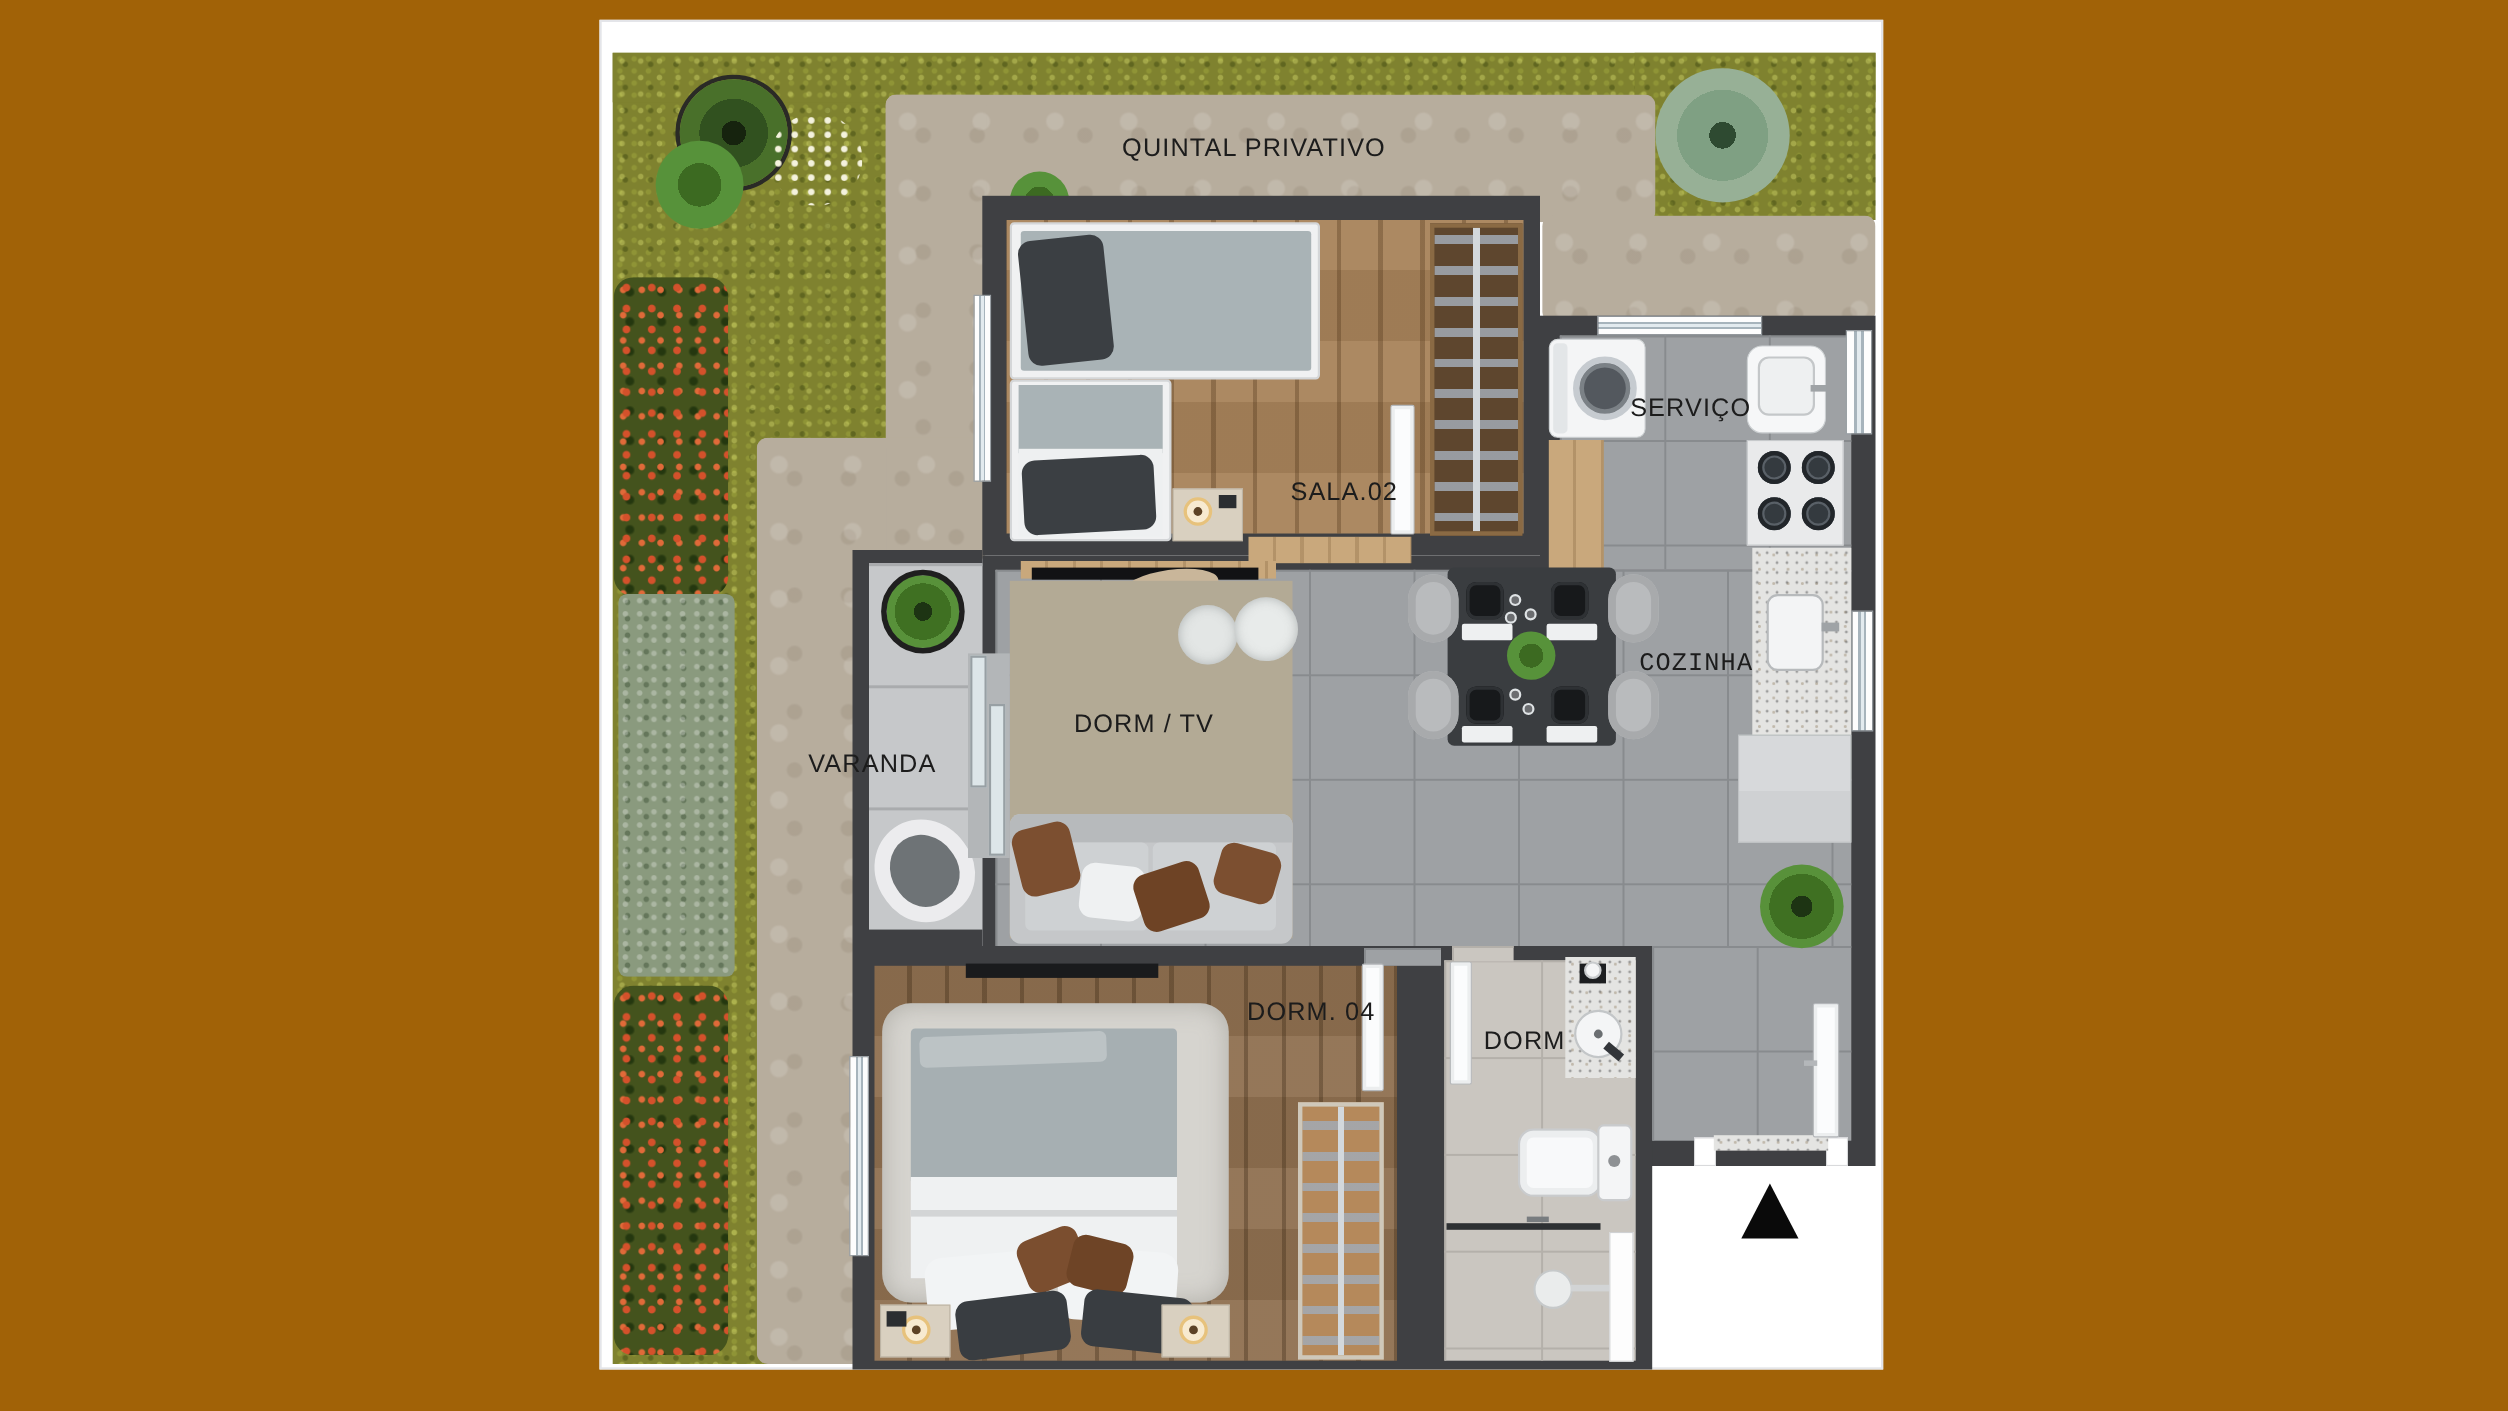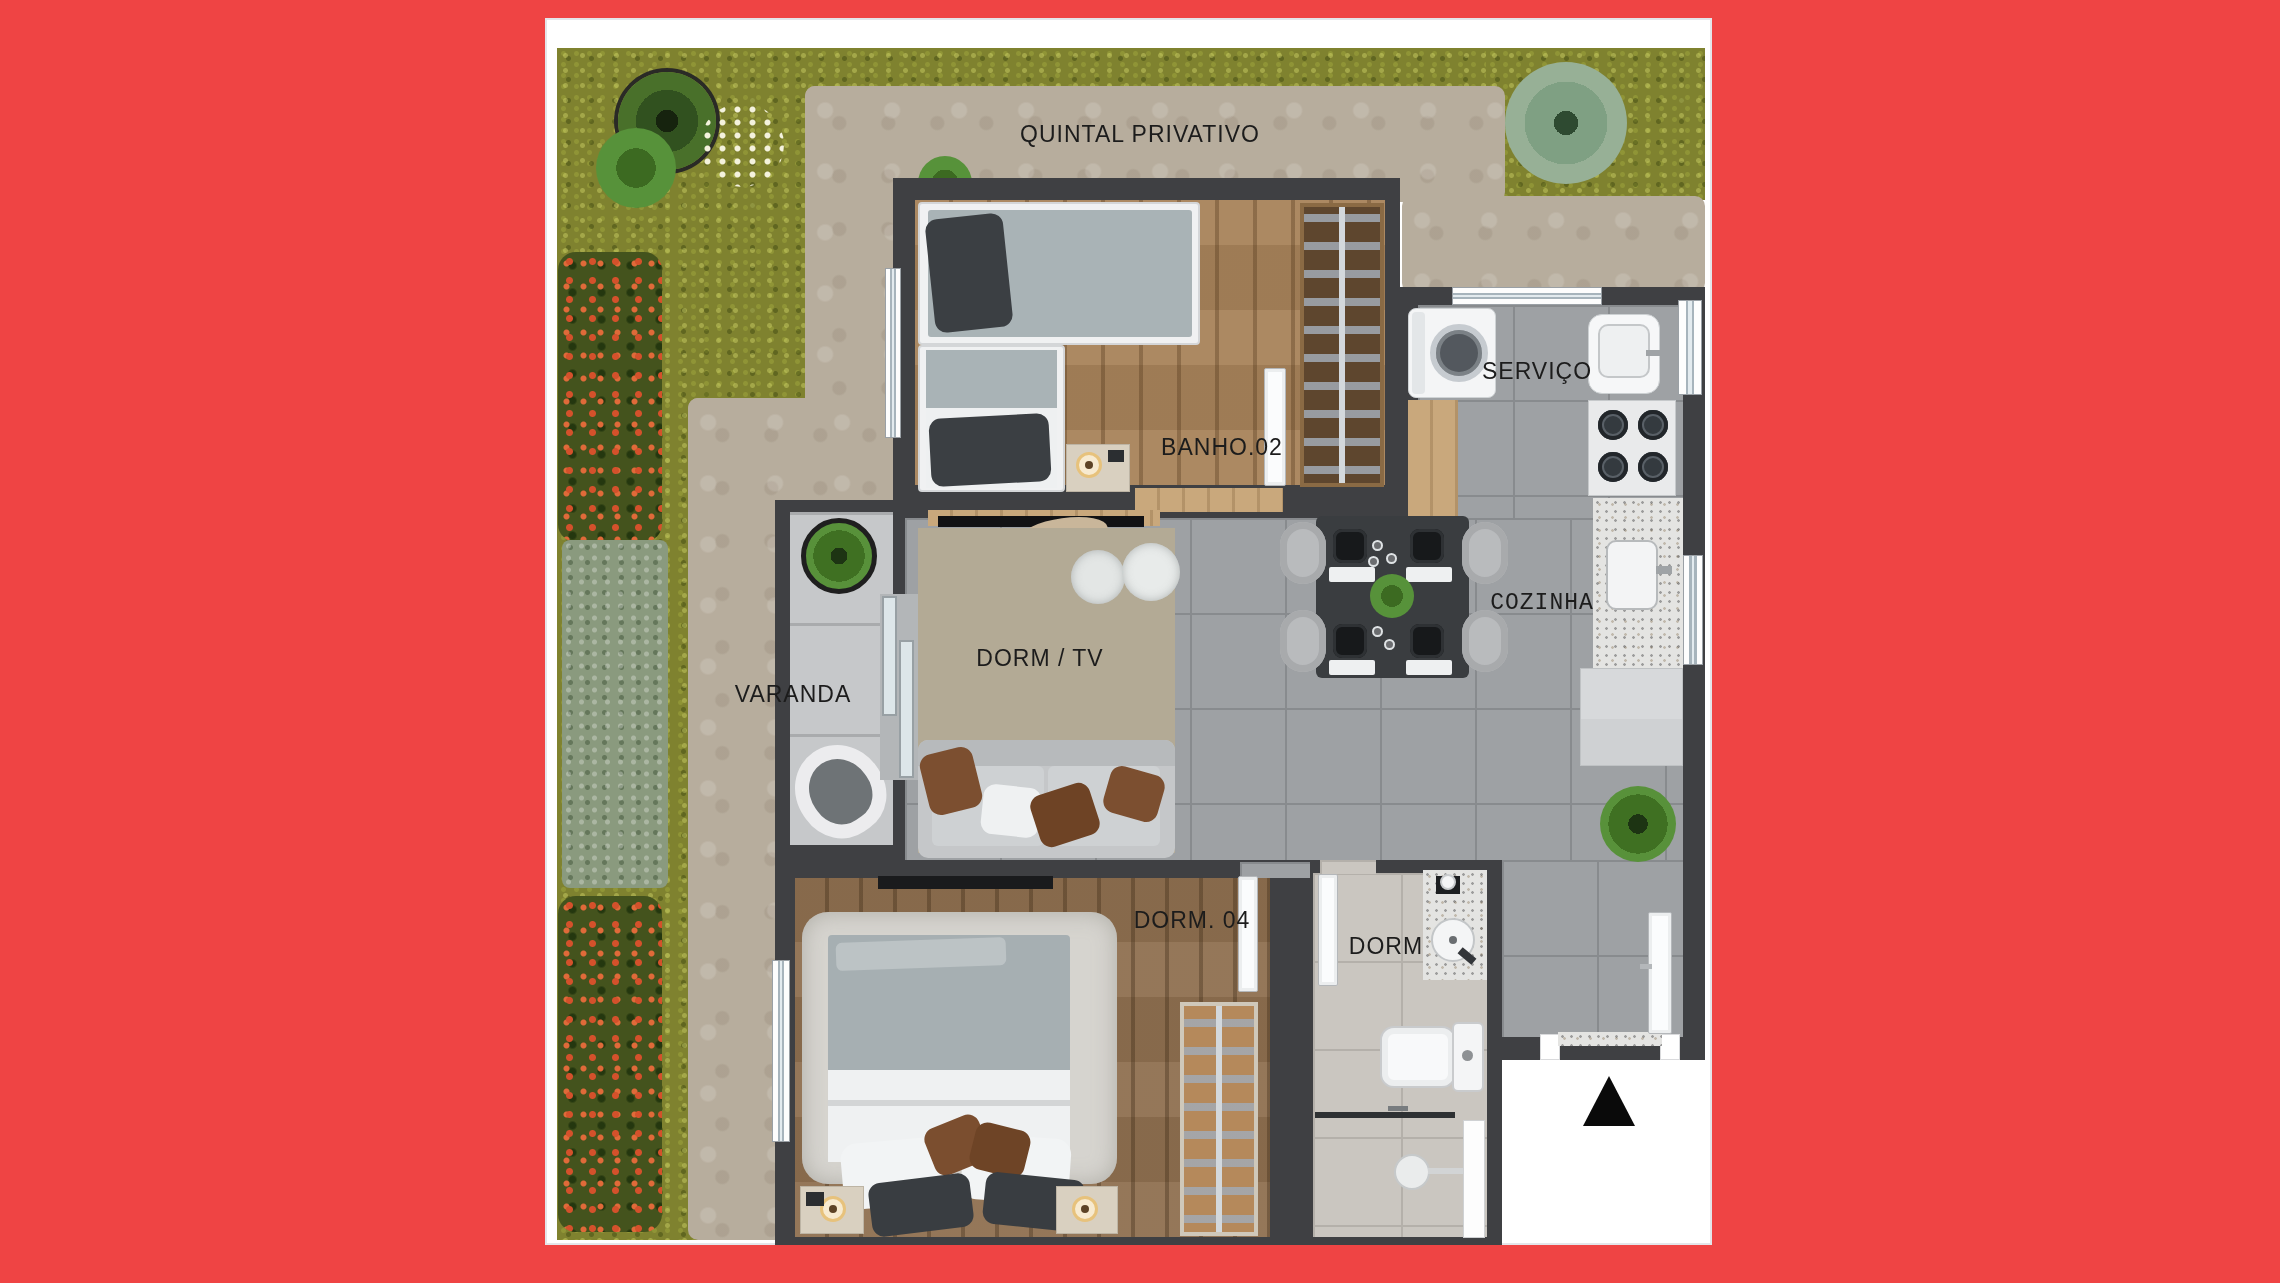--- a/index.html
+++ b/index.html
@@ -1,17 +1,17 @@
 <!DOCTYPE html>
 <html><head>
 <meta charset="utf-8">
 <style>
   * { box-sizing: border-box; }
   body { margin:0; background:#ffffff; font-family:"Liberation Sans", sans-serif; }
-  #stage { position:relative; width:2280px; height:1283px; background:#ef4444; overflow:hidden; }
+  #stage { position:relative; width:2280px; height:1283px; background:#a16207; overflow:hidden; }
   .abs { position:absolute; }
 
   
   .grass {
     position:absolute; background-color:#7f822f;
     background-image:
       radial-gradient(circle, rgba(230,235,120,.35) 0 2px, transparent 3px),
       radial-gradient(circle, rgba(50,60,10,.40) 0 2px, transparent 3px),
       radial-gradient(circle, rgba(180,190,70,.30) 0 2px, transparent 3px);
     background-size:17px 15px, 23px 21px, 13px 11px;
@@ -149,21 +149,21 @@
     <div class="abs" style="left:926px;top:350px;width:131px;height:62px;background:#a9b3b6;"></div>
     <div class="abs" style="left:926px;top:408px;width:131px;height:80px;background:#eef0f1;"></div>
     <div class="pillow" style="left:930px;top:416px;width:120px;height:68px;background:#3b3f43;transform:rotate(-3deg);"></div>
     <div class="abs" style="left:1066px;top:444px;width:64px;height:48px;background:#d9d0c0;border:1px solid #bdb4a4;"></div>
     <div class="lamp" style="left:1076px;top:452px;width:26px;height:26px;"></div>
     <div class="abs" style="left:1108px;top:450px;width:16px;height:12px;background:#2b2e31;"></div>
     <div class="hangers" style="left:1300px;top:203px;width:84px;height:284px;"></div>
     <div class="woodtop" style="left:1135px;top:488px;width:148px;height:24px;"></div>
     <div class="door" style="left:1264px;top:368px;width:22px;height:118px;"></div>
     <div class="win-v" style="left:885px;top:268px;width:16px;height:170px;"></div>
-    <div class="label" style="left:1222px;top:447px;">BANHO.02</div>
+    <div class="label" style="left:1222px;top:447px;">SALA.02</div>
   </div>
 
   <div>
     <div class="abs" style="left:1408px;top:308px;width:88px;height:90px;background:#f4f5f6;border:1px solid #cfd3d5;border-radius:8px;"></div>
     <div class="abs" style="left:1412px;top:312px;width:13px;height:82px;background:#e3e6e8;border-radius:4px;"></div>
     <div class="abs" style="left:1430px;top:324px;width:58px;height:58px;border-radius:50%;background:#53585e;border:6px solid #c6cbd0;box-shadow:inset 0 0 0 4px #7b8186;"></div>
     <div class="abs" style="left:1588px;top:314px;width:72px;height:80px;background:#f6f7f8;border:1px solid #ccd0d2;border-radius:14px;"></div>
     <div class="abs" style="left:1598px;top:324px;width:52px;height:54px;background:#eef0f1;border:2px solid #c4c7c9;border-radius:10px;"></div>
     <div class="abs" style="left:1646px;top:350px;width:14px;height:6px;background:#9fa3a6;"></div>
     <div class="win-h" style="left:1452px;top:287px;width:150px;height:18px;"></div>

